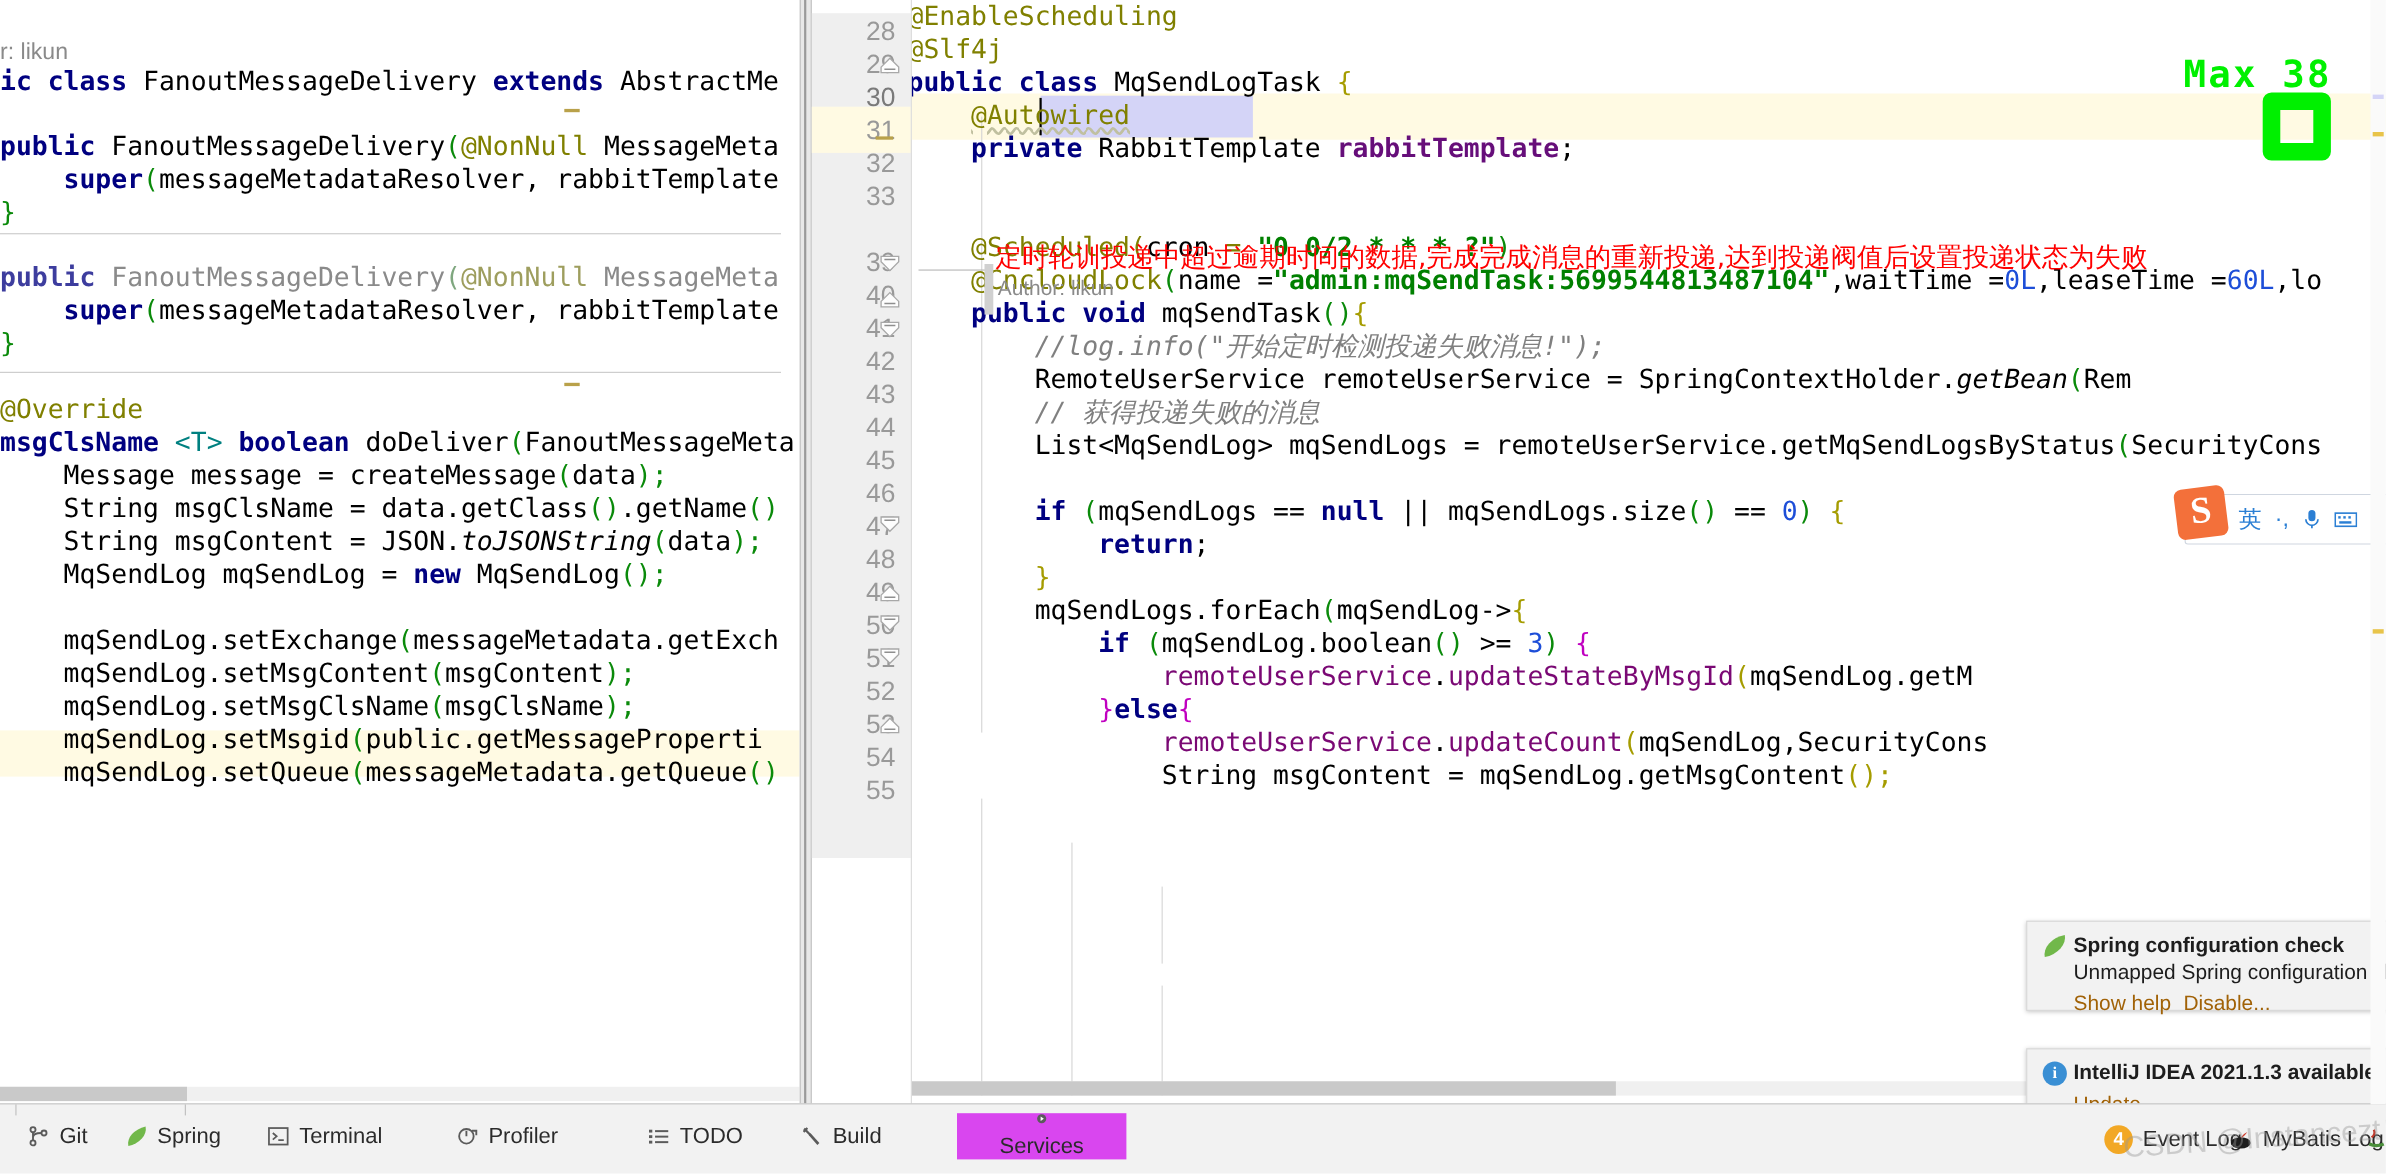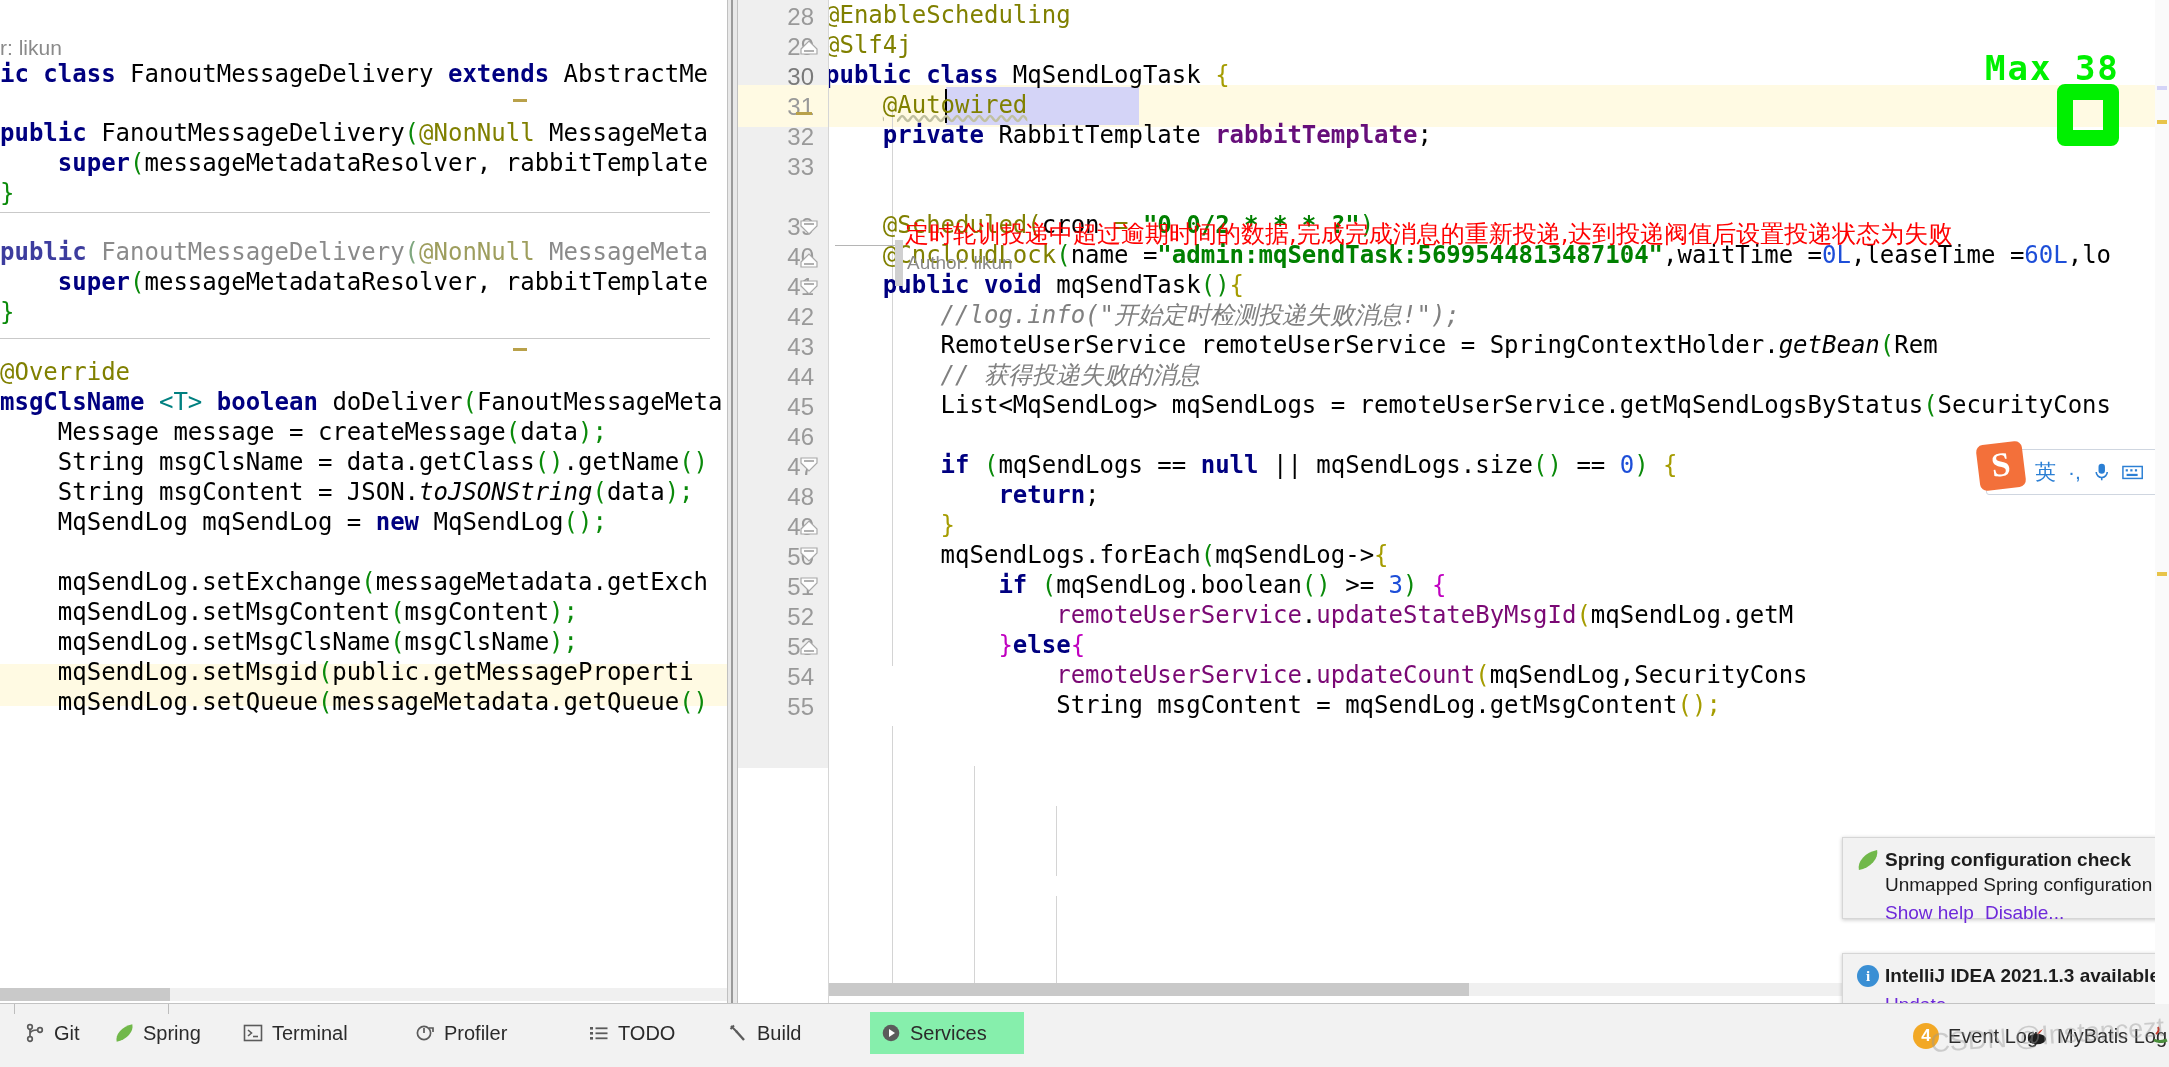--- a/index.html
+++ b/index.html
@@ -47,21 +47,21 @@
   #splitter{
     position:absolute;left:727px;top:0;width:9px;height:1004px;
     background:#e8e8e8;border-left:1px solid #c0c0c0;border-right:1px solid #c0c0c0;
   }
   #splitter-grip{
     position:absolute;left:731px;top:0;width:2px;height:1004px;background:#9a9a9a;
   }
 
   
   #gutter{
-    position:absolute;left:738px;top:0;width:90px;height:768px;background:#efefef;
+    position:absolute;left:738px;top:12px;width:90px;height:768px;background:#efefef;
   }
   #gutter .lnum{
     position:absolute;right:14px;height:41.5px;line-height:41.5px;
     font-size:24px;color:#999999;text-align:right;
   }
   #gutter .lnum.cur{color:#7a7a7a;}
   .fold-marker{
     position:absolute;left:60px;width:22px;height:22px;
   }
   #gutter-edge{position:absolute;left:828px;top:0;width:1px;height:1004px;background:#d6d6d6;}
@@ -104,41 +104,41 @@
     position:absolute;left:-60px;top:21px;width:62px;height:1px;background:#b5b5b5;
   }
 
   
   .notif{
     position:absolute;background:#f2f2f2;border:1px solid #d6d6d6;
     box-shadow:0 1px 4px rgba(0,0,0,0.22);
   }
   .notif-title{font-size:19px;font-weight:bold;color:#1d1d1d;}
   .notif-body{font-size:19px;color:#1d1d1d;}
-  .notif-link{font-size:19px;color:#6d28d9;cursor:pointer;}
+  .notif-link{font-size:19px;color:#a16207;cursor:pointer;}
   .leaf-icon{
     width:22px;height:16px;background:#71b84a;
     border-radius:100% 0 100% 0;transform:rotate(-12deg);
   }
   .info-icon{
     width:22px;height:22px;border-radius:50%;background:#3a8fd4;
     color:#ffffff;font-size:15px;font-weight:bold;text-align:center;line-height:22px;
     font-family:"Liberation Serif",serif;
   }
 
   
   #bottom-bar{
     position:absolute;left:0;bottom:0;width:2169px;height:63px;
     background:#f2f2f2;border-top:1px solid #c3c3c3;
   }
   .tw-btn{
     position:absolute;top:8px;height:42px;display:flex;align-items:center;
     padding:0 11px;font-size:20px;color:#2b2b2b;gap:9px;
   }
-  .tw-btn.active{background:#86efac;}
+  .tw-btn.active{background:#d946ef;flex-direction:column;}
   .tw-sep{position:absolute;top:0;width:1px;height:10px;background:#bdbdbd;}
 
   
   .status-item{
     position:absolute;top:16px;height:32px;display:flex;align-items:center;
     font-size:20px;color:#2b2b2b;gap:9px;
   }
   .badge-count{
     width:26px;height:26px;border-radius:50%;background:#f2a825;color:#ffffff;
     font-size:17px;font-weight:bold;text-align:center;line-height:26px;

